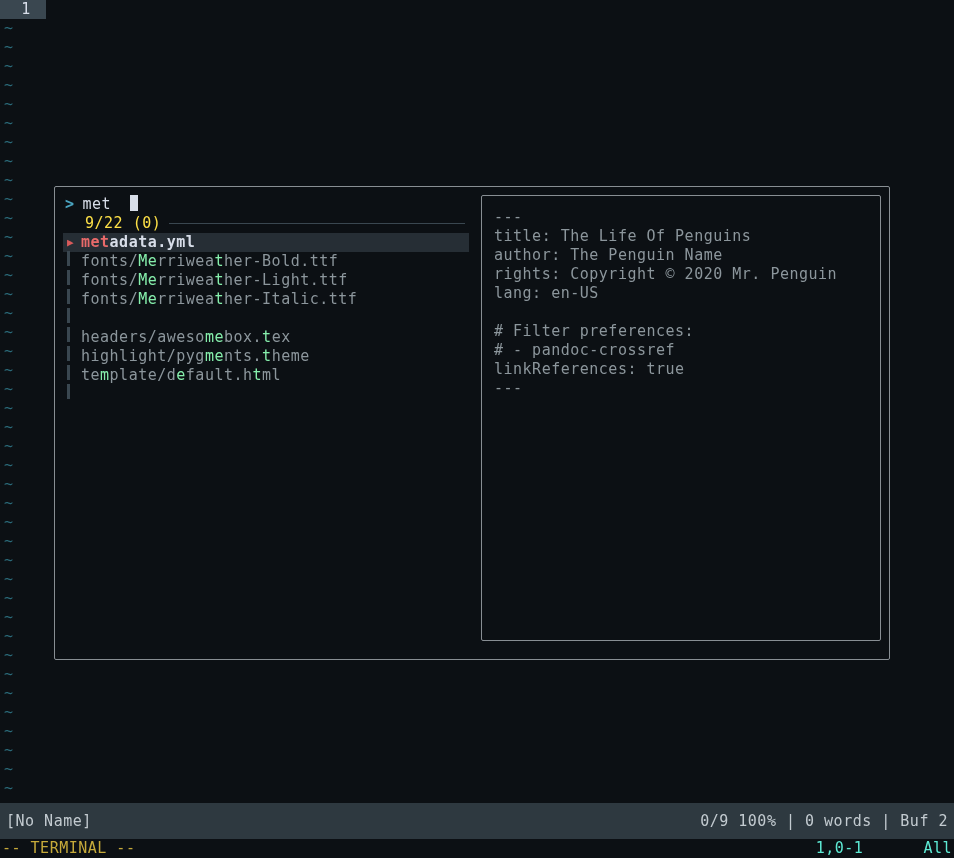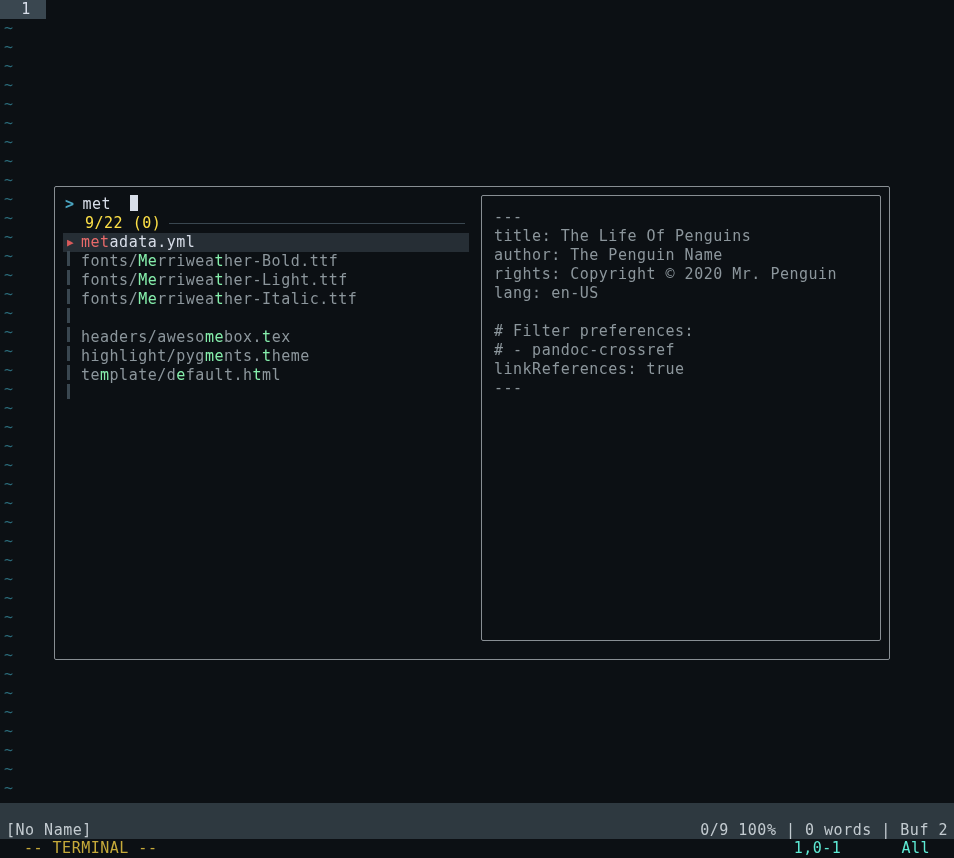--- a/index.html
+++ b/index.html
@@ -109,21 +109,21 @@
   .item .bar {
     display:inline-block;
     width: 3px;
     height: 15px;
     background: #3a4750;
     margin-right: 7px;
   }
   .item.selected {
     background: #262e35;
   }
-  .item.selected .text { color: #d8dee9; }
+  .item.selected .text { color: #d8dee9; font-weight: bold; }
   .item .text { color: #8c969c; }
   .match { color: #86efac; }
   .item.selected .match { color: #e86a6a; }
   .fzf-right {
     position: absolute;
     right: 8px;
     top: 8px;
     bottom: 18px;
     width: 400px;
     border: 1px solid #888e93;
@@ -137,33 +137,33 @@
     color: #8c969c;
   }
   .status1 {
     position: absolute;
     left: 0; right: 0;
     bottom: 19px;
     height: 21px;
     background: #2e3940;
     color: #c3cbd0;
     display: flex;
-    align-items: flex-start;
+    align-items: center;
     padding: 18px 6px;
   }
   .status1 .spacer { flex: 1; }
   .status2 {
     position: absolute;
     left: 0; right: 0;
     bottom: 0;
     height: 19px;
     color: #c6aa3a;
     display: flex;
     align-items: center;
-    padding: 0 24px;
+    padding: 0 2px;
   }
   .status2 .spacer { flex: 1; }
   .status2 .pos, .status2 .all { color: #5eead4; }
 </style>
 </head>
 <body>
 
 <div class="topbar">
   <span class="tab">1</span>
 </div>

